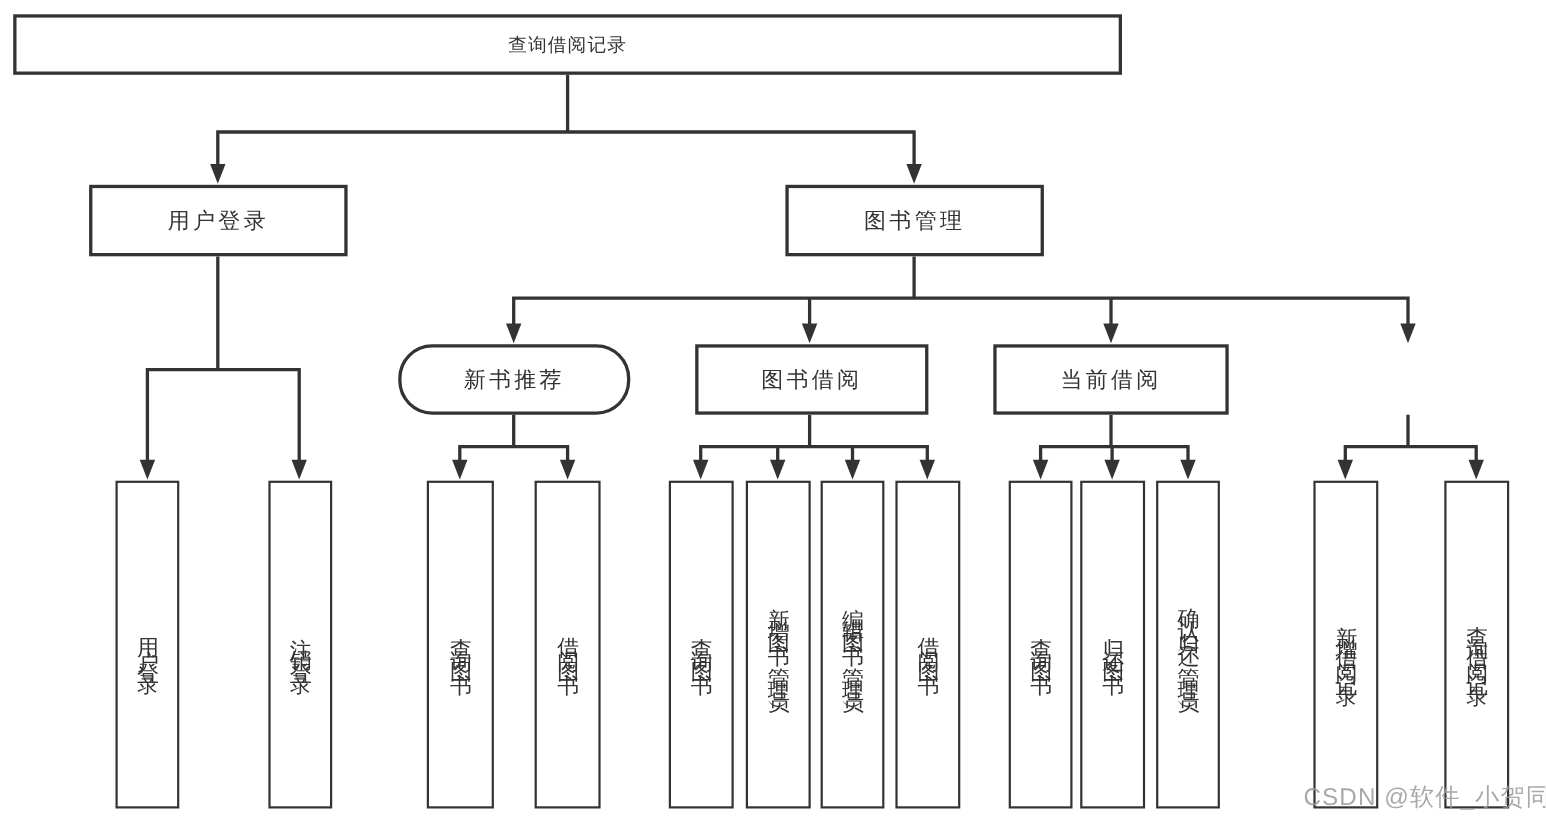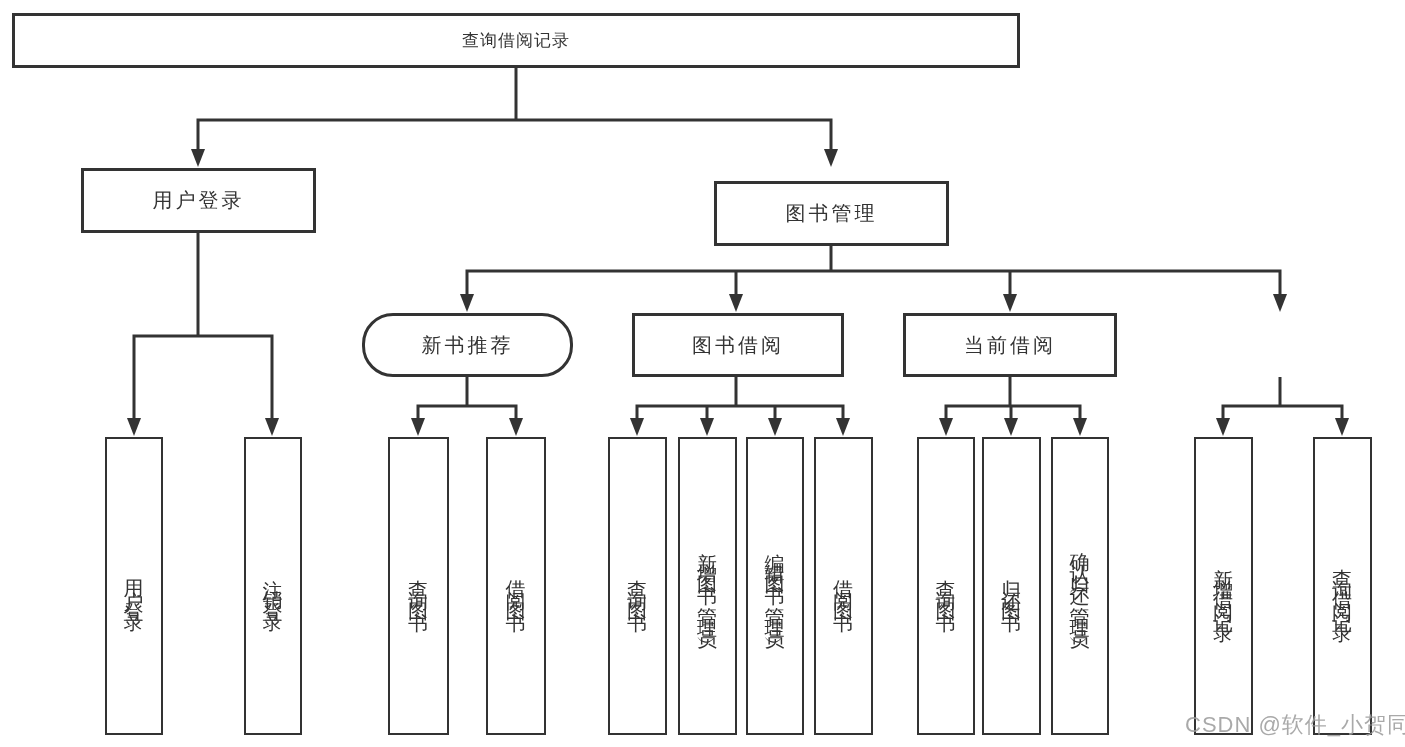--- a/index.html
+++ b/index.html
@@ -91,21 +91,21 @@
       <polygon points="1004,418 1018,418 1011,436"></polygon>
       <polygon points="1073,418 1087,418 1080,436"></polygon>
       <polygon points="1216,418 1230,418 1223,436"></polygon>
       <polygon points="1335,418 1349,418 1342,436"></polygon>
     </g>
   </svg>
 
   <div class="hbox root" style="left:12px;top:13px;width:1008px;height:55px;">查询借阅记录</div>
 
   <div class="hbox" style="left:81px;top:168px;width:235px;height:65px;">用户登录</div>
-  <div class="hbox" style="left:714px;top:168px;width:235px;height:65px;margin-top:13px;">图书管理</div>
+  <div class="hbox" style="left:714px;top:168px;width:235px;height:65px;">图书管理</div>
 
   <div class="hbox" style="left:362px;top:313px;width:211px;height:64px;border-radius:31px;">新书推荐</div>
   <div class="hbox" style="left:632px;top:313px;width:212px;height:64px;">图书借阅</div>
   <div class="hbox" style="left:903px;top:313px;width:214px;height:64px;">当前借阅</div>
 
   <div class="vbox" style="left:105px;width:58px;">
     <span class="vtext">用户登录</span>
   </div>
   <div class="vbox" style="left:244px;width:58px;">
     <span class="vtext">注销登录</span>

